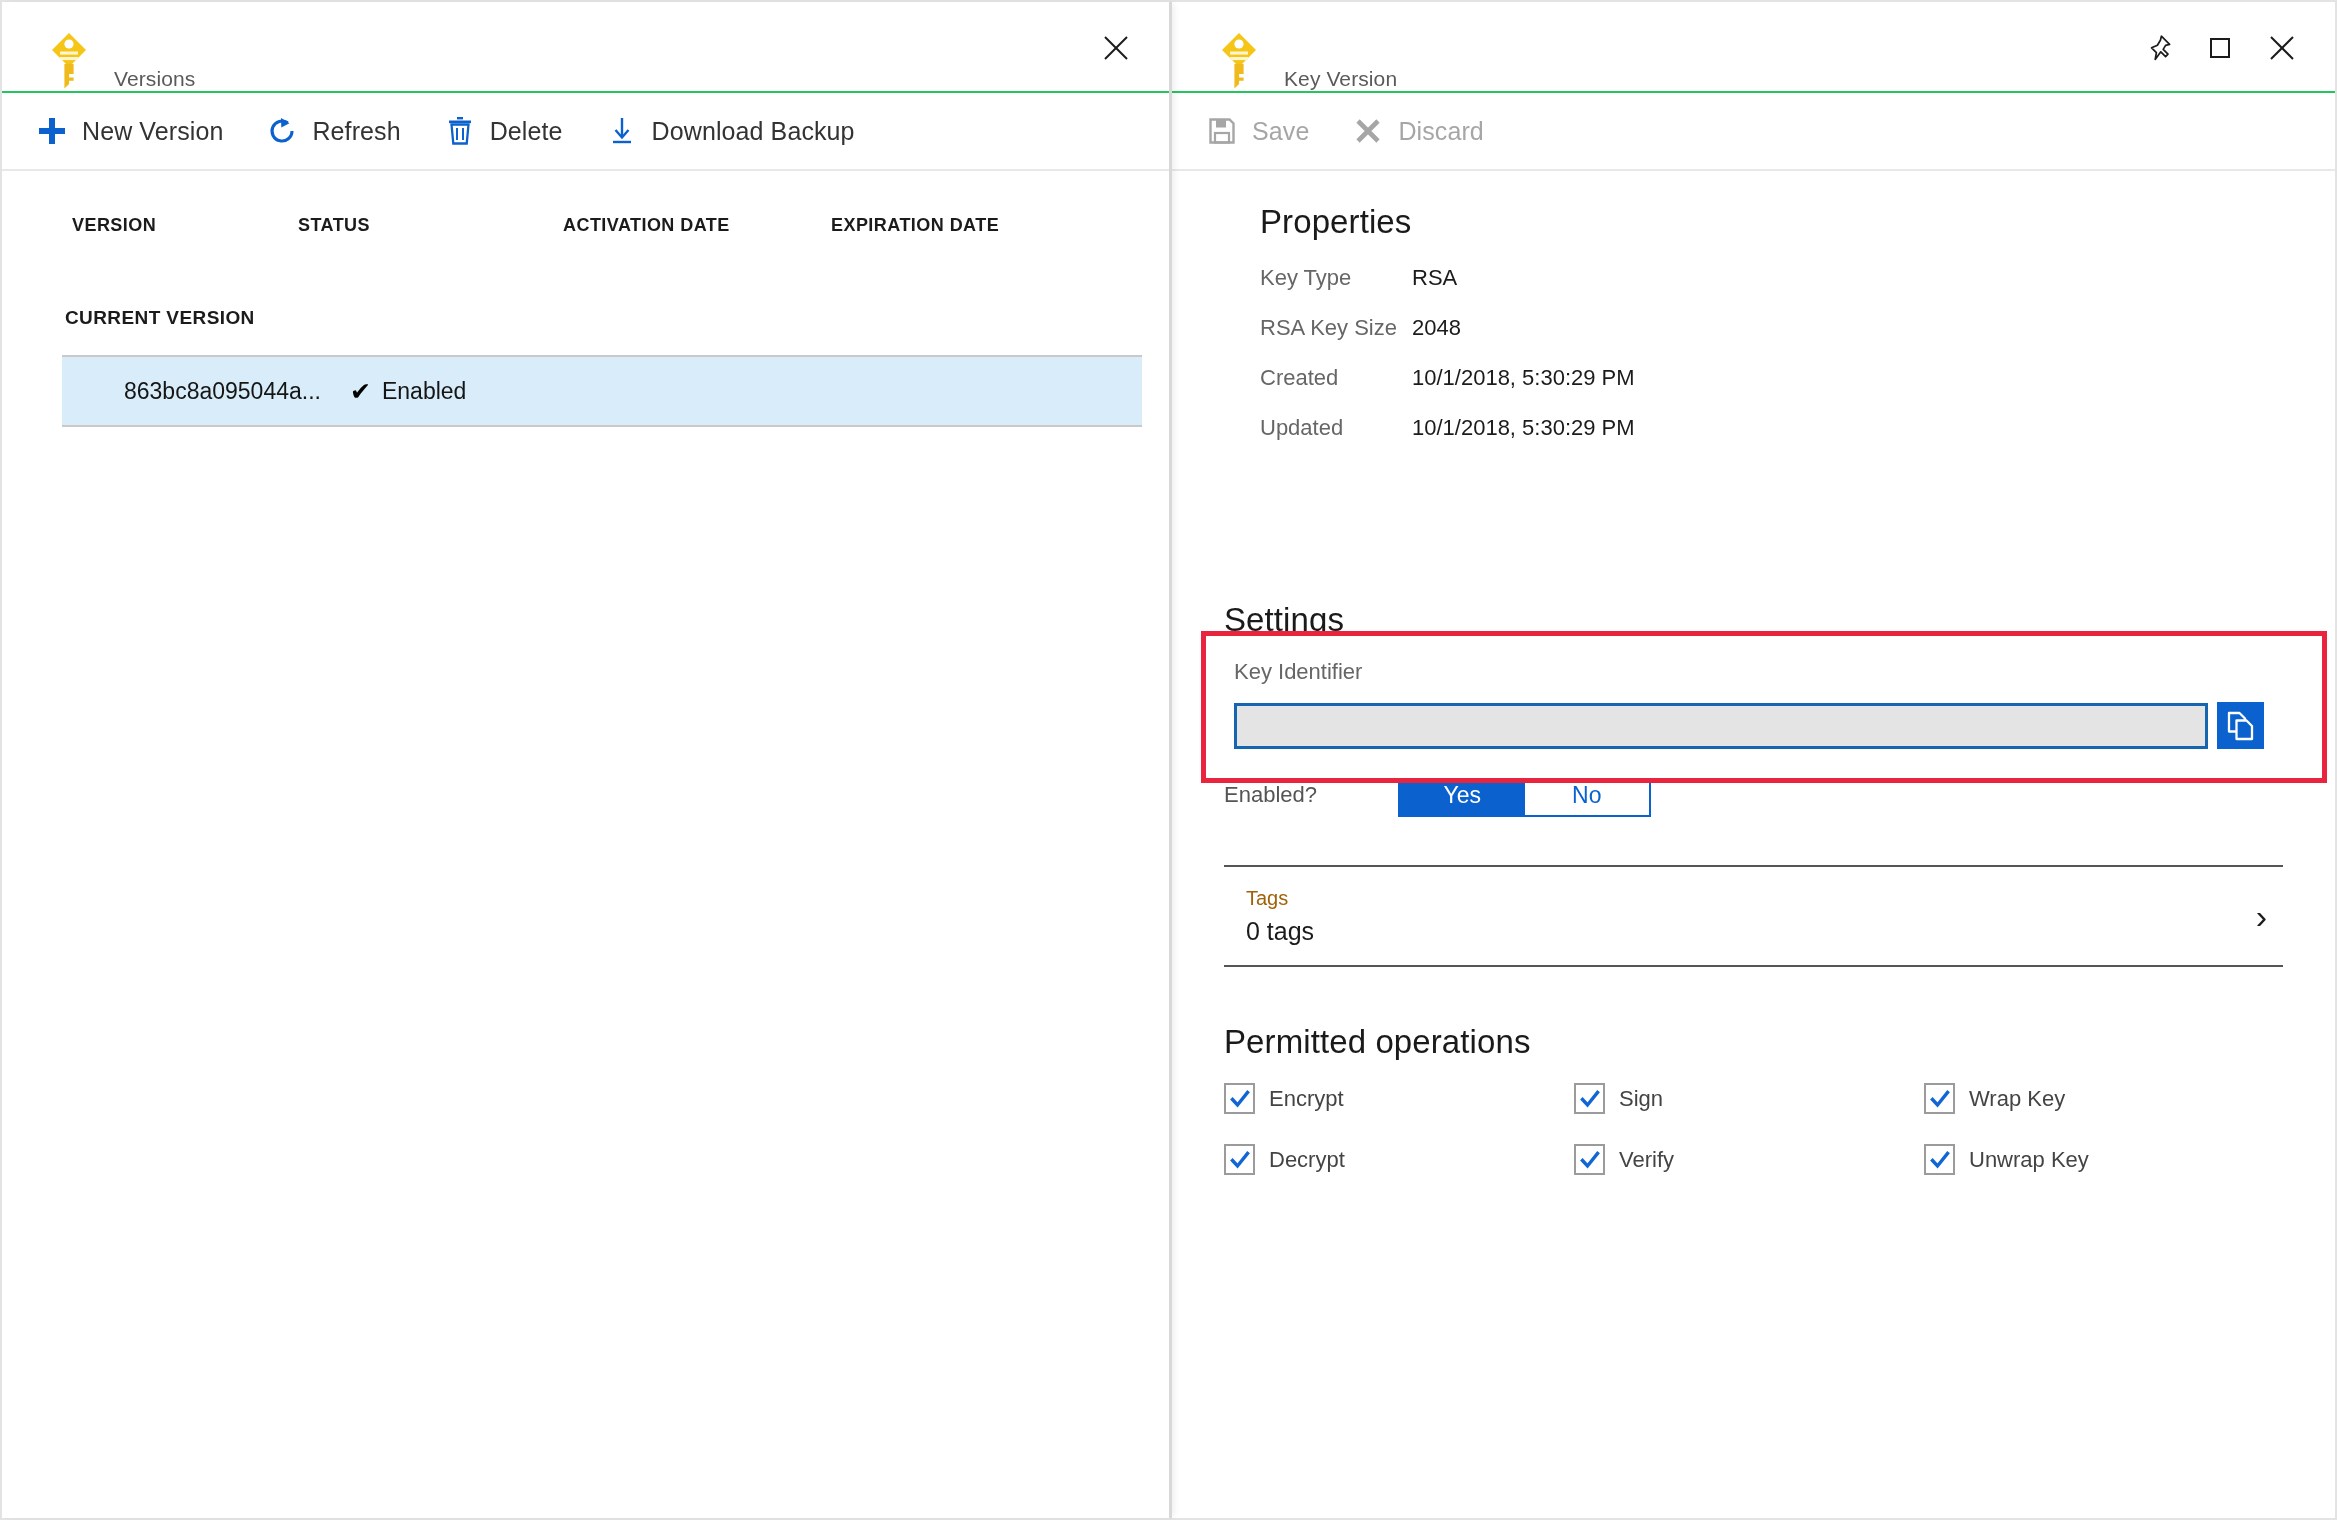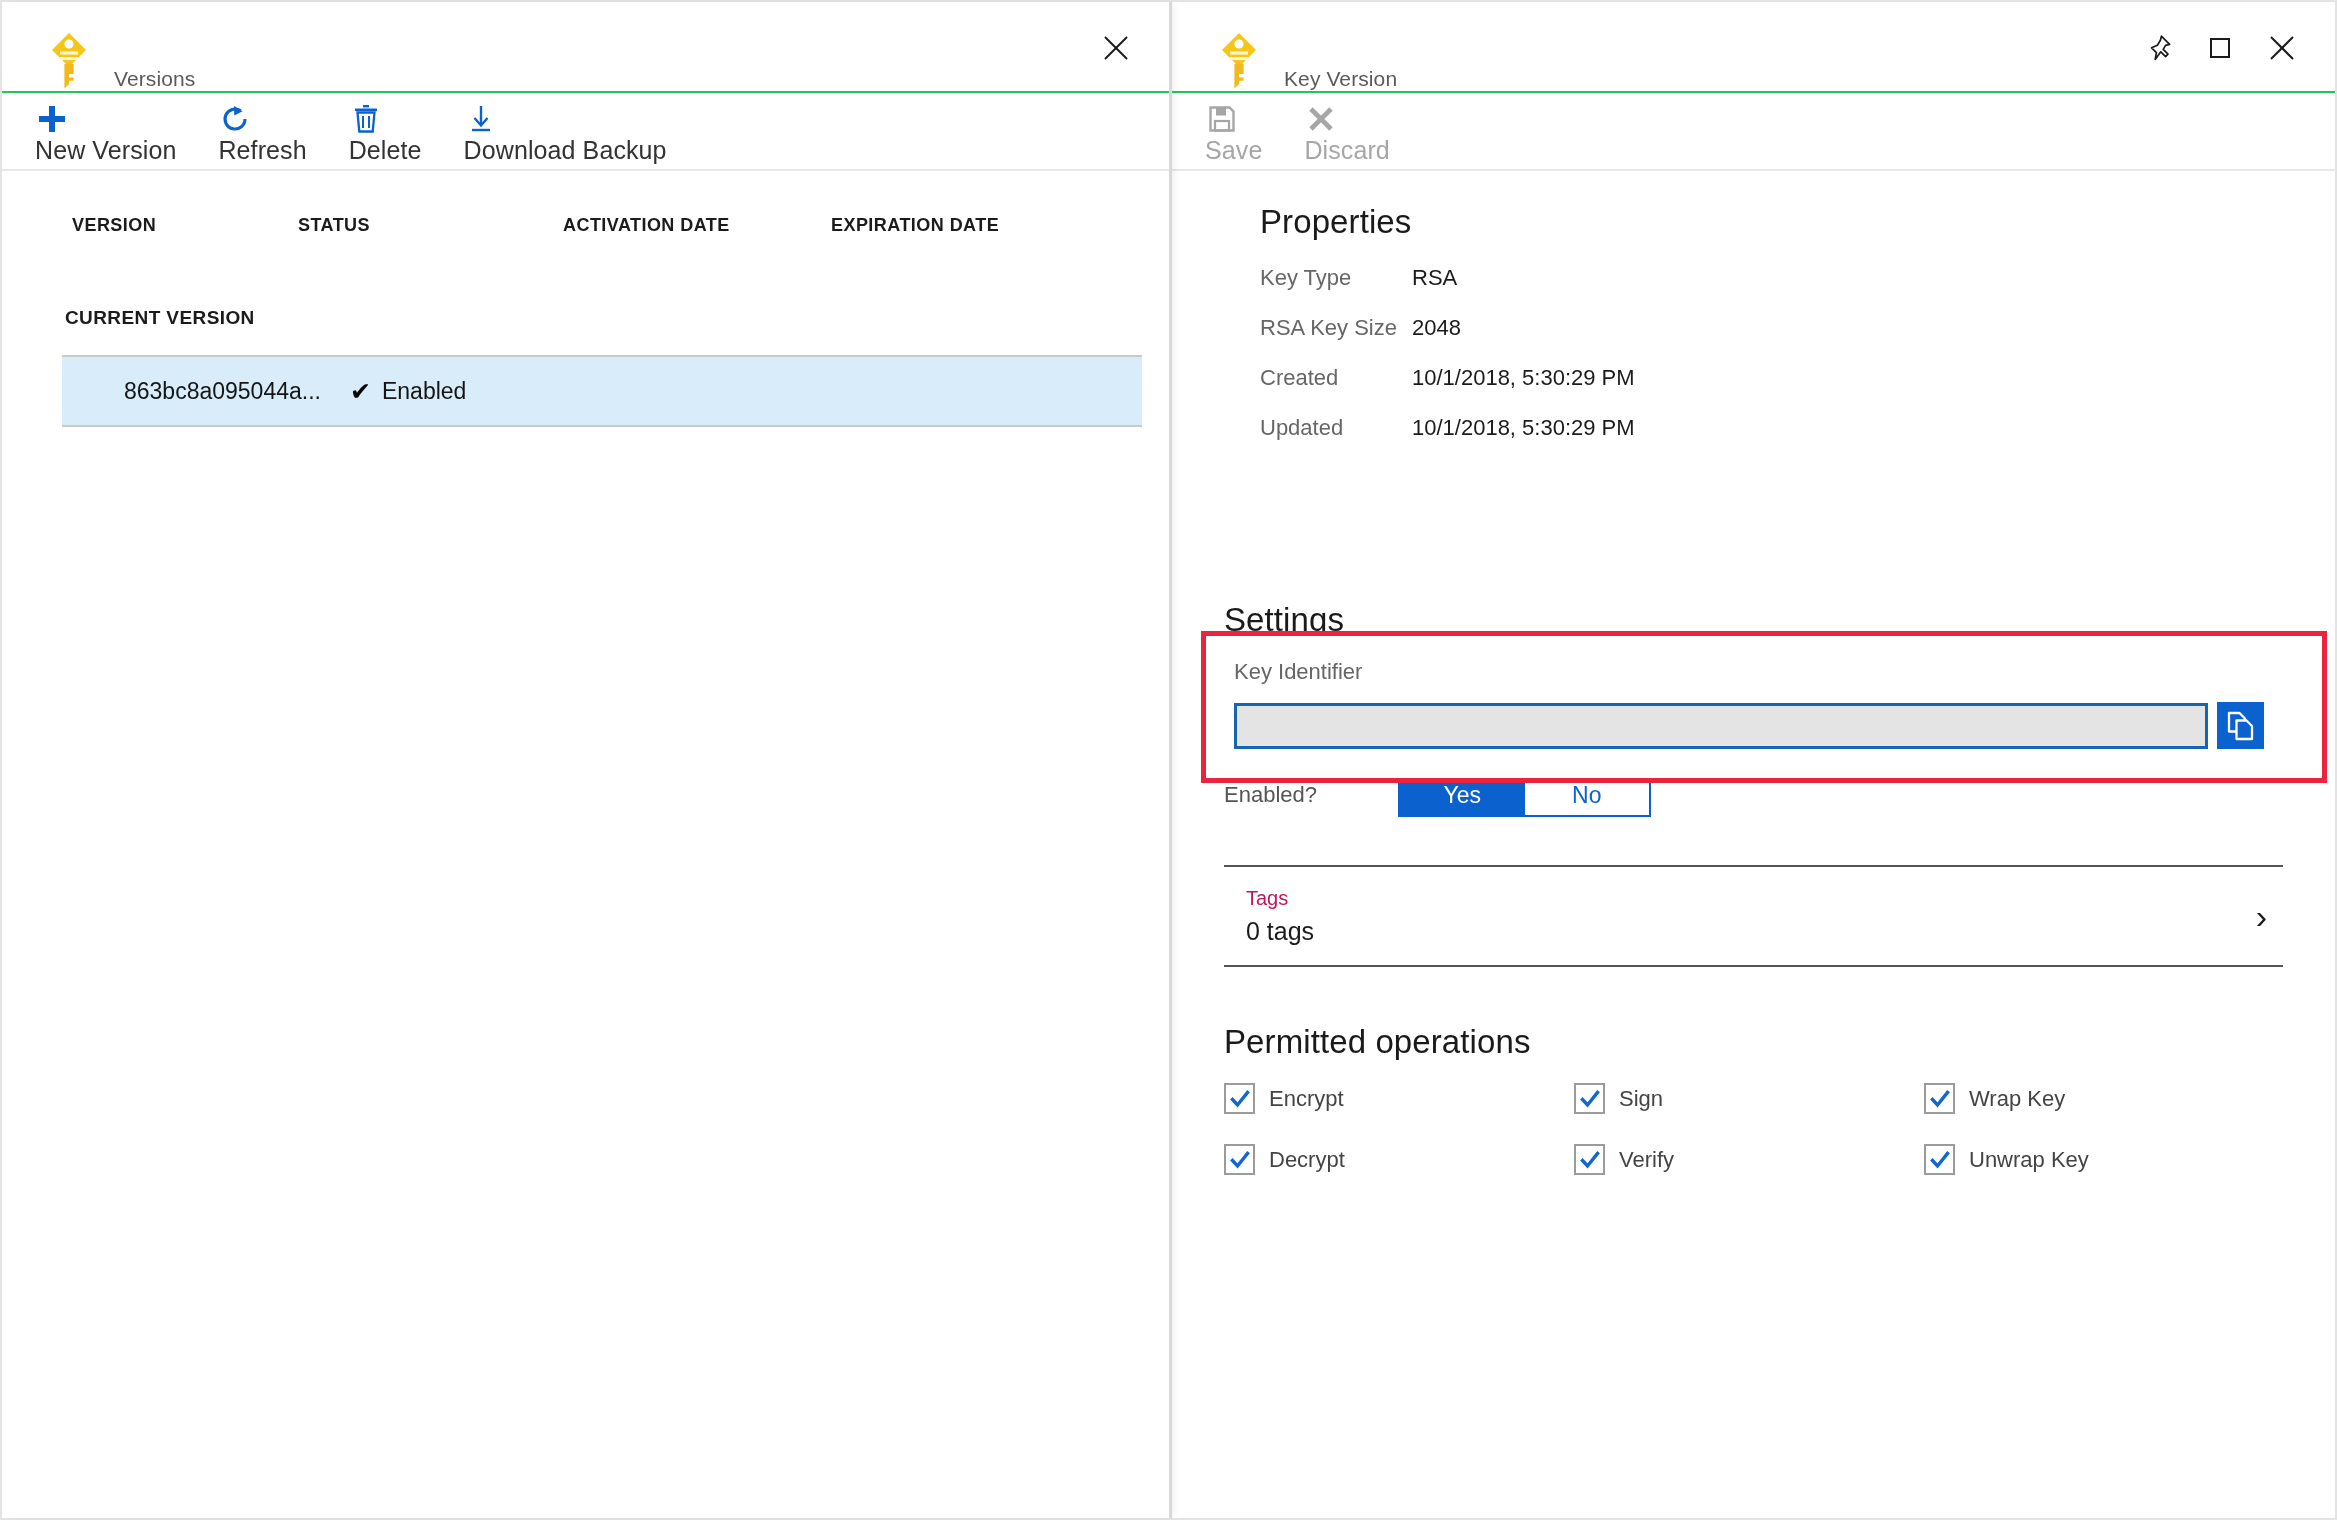--- a/index.html
+++ b/index.html
@@ -80,26 +80,26 @@
   .cmdbar {
     height: 78px;
     border-bottom: 2px solid #e8e8e8;
     display: flex;
     align-items: center;
     padding-left: 33px;
     gap: 0px;
   }
   .cmd {
     display: flex;
+    align-items: center;
     height: 58px;
     padding: 0 18px 0 0;
     margin-right: 24px;
     cursor: pointer;
     white-space: nowrap;
-    flex-direction: column;
   }
   .cmd .ci {
     width: 34px; height: 34px;
     display: flex; align-items: center; justify-content: center;
     flex: none;
     margin-right: 13px;
   }
   .cmd .cl {
     font-size: 25px;
     color: #333333;
@@ -288,21 +288,21 @@
     margin: 48px 52px 0 52px;
     border-top: 2px solid #555;
     border-bottom: 2px solid #555;
     height: 102px;
     display: flex;
     align-items: center;
     justify-content: space-between;
     padding: 0 16px 0 22px;
     cursor: pointer;
   }
-  .tags-k { font-size: 20px; color: #be185d; }
+  .tags-k { font-size: 20px; color: #a16207; }
   .tags-v { font-size: 25px; color: #1b1b1b; margin-top: 7px; }
   .chev { font-size: 34px; color: #1b1b1b; line-height: 1; font-weight: 300; }
 
   
   .permops {
     margin: 56px 0 0 52px;
   }
   .ops-grid {
     display: grid;
     grid-template-columns: 350px 350px 350px;

